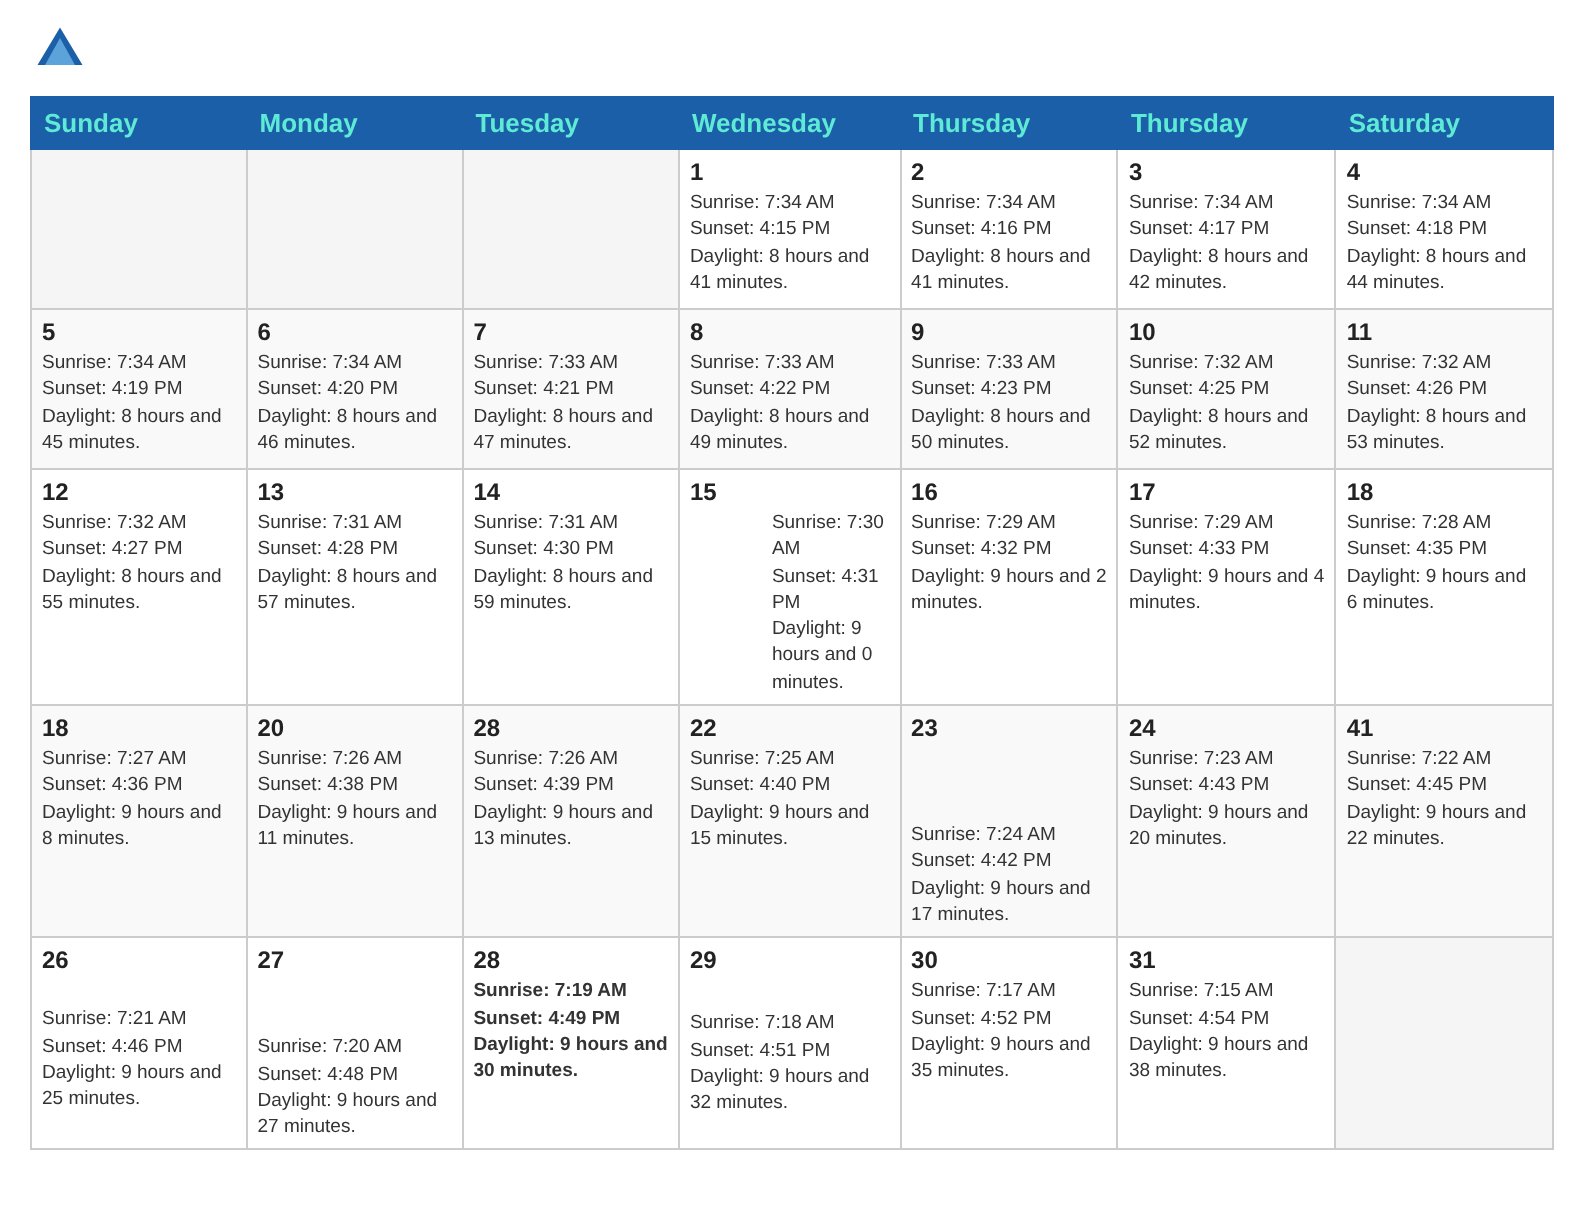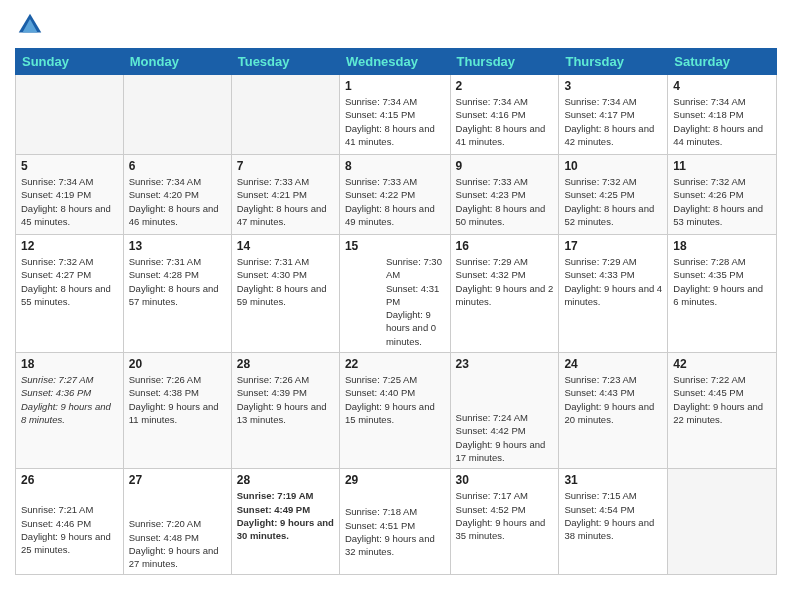--- a/index.html
+++ b/index.html
@@ -242,21 +242,21 @@
           <td>
             <div class="day-number">18</div>
             <div class="day-info" style="white-space: pre-line;">Sunrise: 7:28 AM
 Sunset: 4:35 PM
 Daylight: 9 hours and 6 minutes.</div>
           </td>
         </tr>
         <tr>
           <td>
             <div class="day-number">18</div>
-            <div class="day-info" style="white-space: pre-line; font-style: italic;">Sunrise: 7:27 AM
+            <div class="day-info" style="white-space: pre-line;">Sunrise: 7:27 AM
 Sunset: 4:36 PM
 Daylight: 9 hours and 8 minutes.</div>
           </td>
           <td>
             <div class="day-number">20</div>
             <div class="day-info" style="white-space: pre-line;">Sunrise: 7:26 AM
 Sunset: 4:38 PM
 Daylight: 9 hours and 11 minutes.</div>
           </td>
           <td>
@@ -277,21 +277,21 @@
 Sunset: 4:42 PM
 Daylight: 9 hours and 17 minutes.</div>
           </td>
           <td>
             <div class="day-number">24</div>
             <div class="day-info" style="white-space: pre-line;">Sunrise: 7:23 AM
 Sunset: 4:43 PM
 Daylight: 9 hours and 20 minutes.</div>
           </td>
           <td>
-            <div class="day-number">42</div>
+            <div class="day-number">41</div>
             <div class="day-info" style="white-space: pre-line;">Sunrise: 7:22 AM
 Sunset: 4:45 PM
 Daylight: 9 hours and 22 minutes.</div>
           </td>
         </tr>
         <tr>
           <td>
             <div class="day-number">26</div>
             <div class="day-info" style="white-space: pre-line; margin-top: 16px;">Sunrise: 7:21 AM
 Sunset: 4:46 PM

